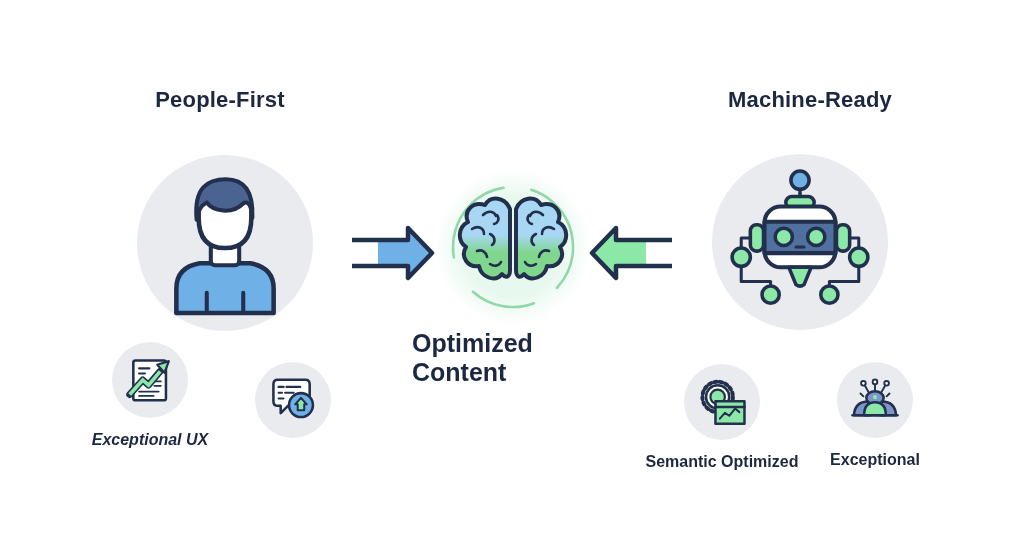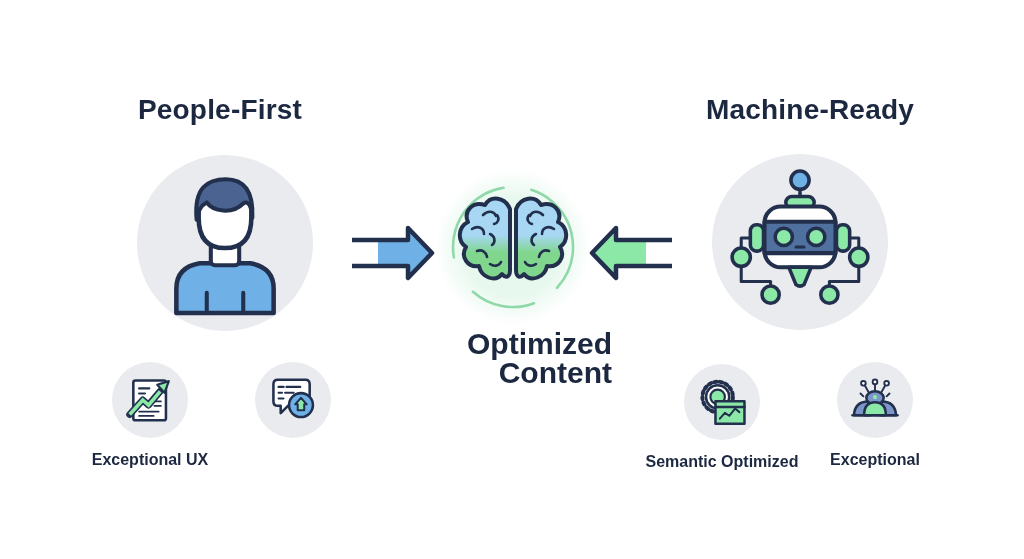--- a/index.html
+++ b/index.html
@@ -12,46 +12,46 @@
     --periwinkle:#7e95c9;
     --circle:#e9ebef;
     --mint:#8fd9a8;
   }
   html,body{margin:0;padding:0;background:#ffffff;}
   .canvas{
     position:relative;width:1024px;height:559px;background:#ffffff;
     font-family:"Liberation Sans",sans-serif;overflow:hidden;
   }
   .col-title{
-    position:absolute;top:94px;font-size:28px;font-weight:700;
+    position:absolute;top:87px;font-size:22px;font-weight:700;
     color:var(--ink);text-align:center;letter-spacing:.2px;
   }
   #title-left{left:70px;width:300px;}
   #title-right{left:660px;width:300px;text-align:center;}
   .big-circle{
     position:absolute;width:176px;height:176px;border-radius:50%;
     background:var(--circle);display:flex;align-items:center;justify-content:center;
   }
   #person-circle{left:137px;top:155px;}
   #robot-circle{left:712px;top:154px;}
   .arrow{position:absolute;width:84px;height:58px;}
   #arrow-blue{left:352px;top:224px;}
   #arrow-green{left:588px;top:224px;}
   #brain-wrap{position:absolute;left:433px;top:167px;width:160px;height:160px;}
   .center-title{
-    position:absolute;left:412px;top:329px;width:200px;text-align:right;
-    font-size:30px;font-weight:700;color:var(--ink);line-height:29px;
+    position:absolute;left:412px;top:329px;width:200px;text-align:left;
+    font-size:25px;font-weight:700;color:var(--ink);line-height:29px;
   }
   .feature{position:absolute;text-align:center;}
   .small-circle{
     width:76px;height:76px;border-radius:50%;background:var(--circle);
     margin:0 auto;display:flex;align-items:center;justify-content:center;
   }
   .feature-label{margin-top:13px;font-size:16px;font-weight:700;color:var(--ink);white-space:nowrap;}
-  #feat-ux{left:75px;top:362px;width:150px;}
+  #feat-ux{left:75px;top:342px;width:150px;font-style:italic;}
   #feat-read{left:218px;top:362px;width:150px;}
   #feat-sem{left:637px;top:364px;width:170px;}
   #feat-crawl{left:800px;top:362px;width:150px;}
 
   
   .ol{stroke:var(--navy);fill:none;stroke-linecap:round;stroke-linejoin:round;}
   .f-white{fill:#ffffff;stroke:var(--navy);stroke-linejoin:round;stroke-linecap:round;}
   .f-blue{fill:var(--blue);stroke:var(--navy);stroke-linejoin:round;stroke-linecap:round;}
   .f-green{fill:var(--green);stroke:var(--navy);stroke-linejoin:round;stroke-linecap:round;}
   .f-slate{fill:var(--slate);stroke:var(--navy);stroke-linejoin:round;}

